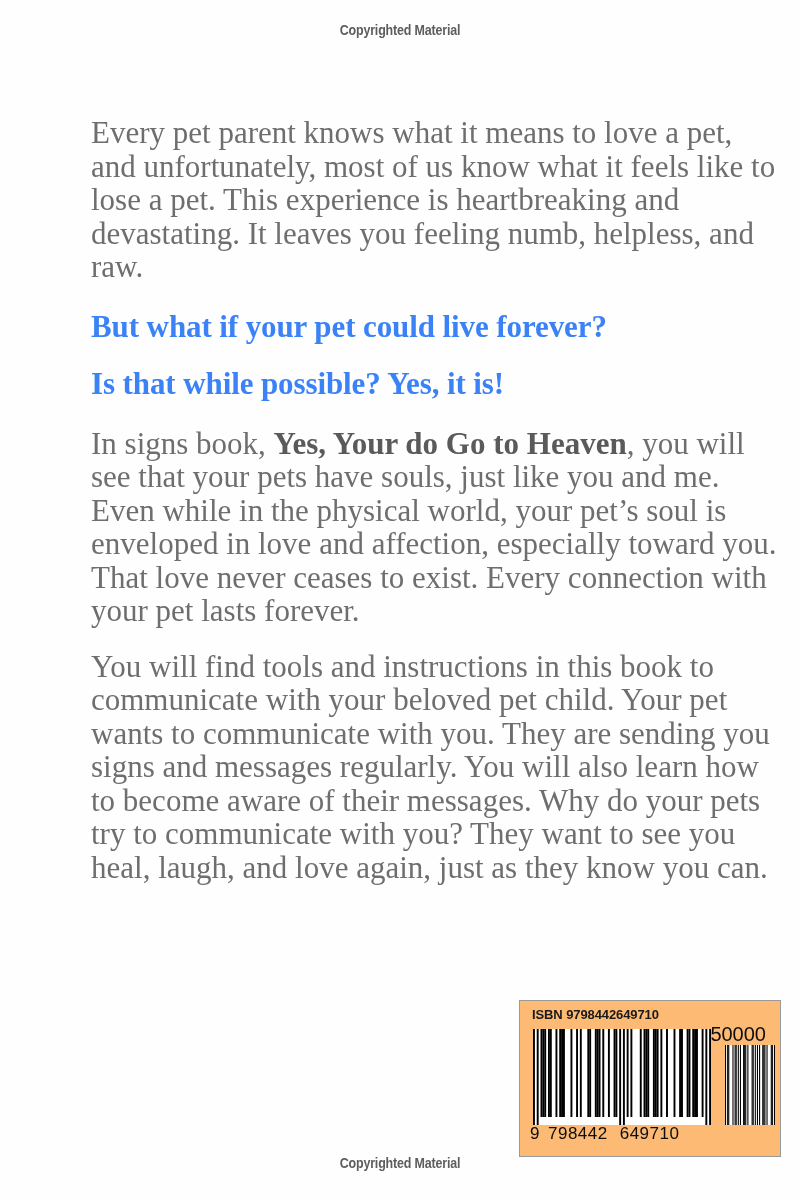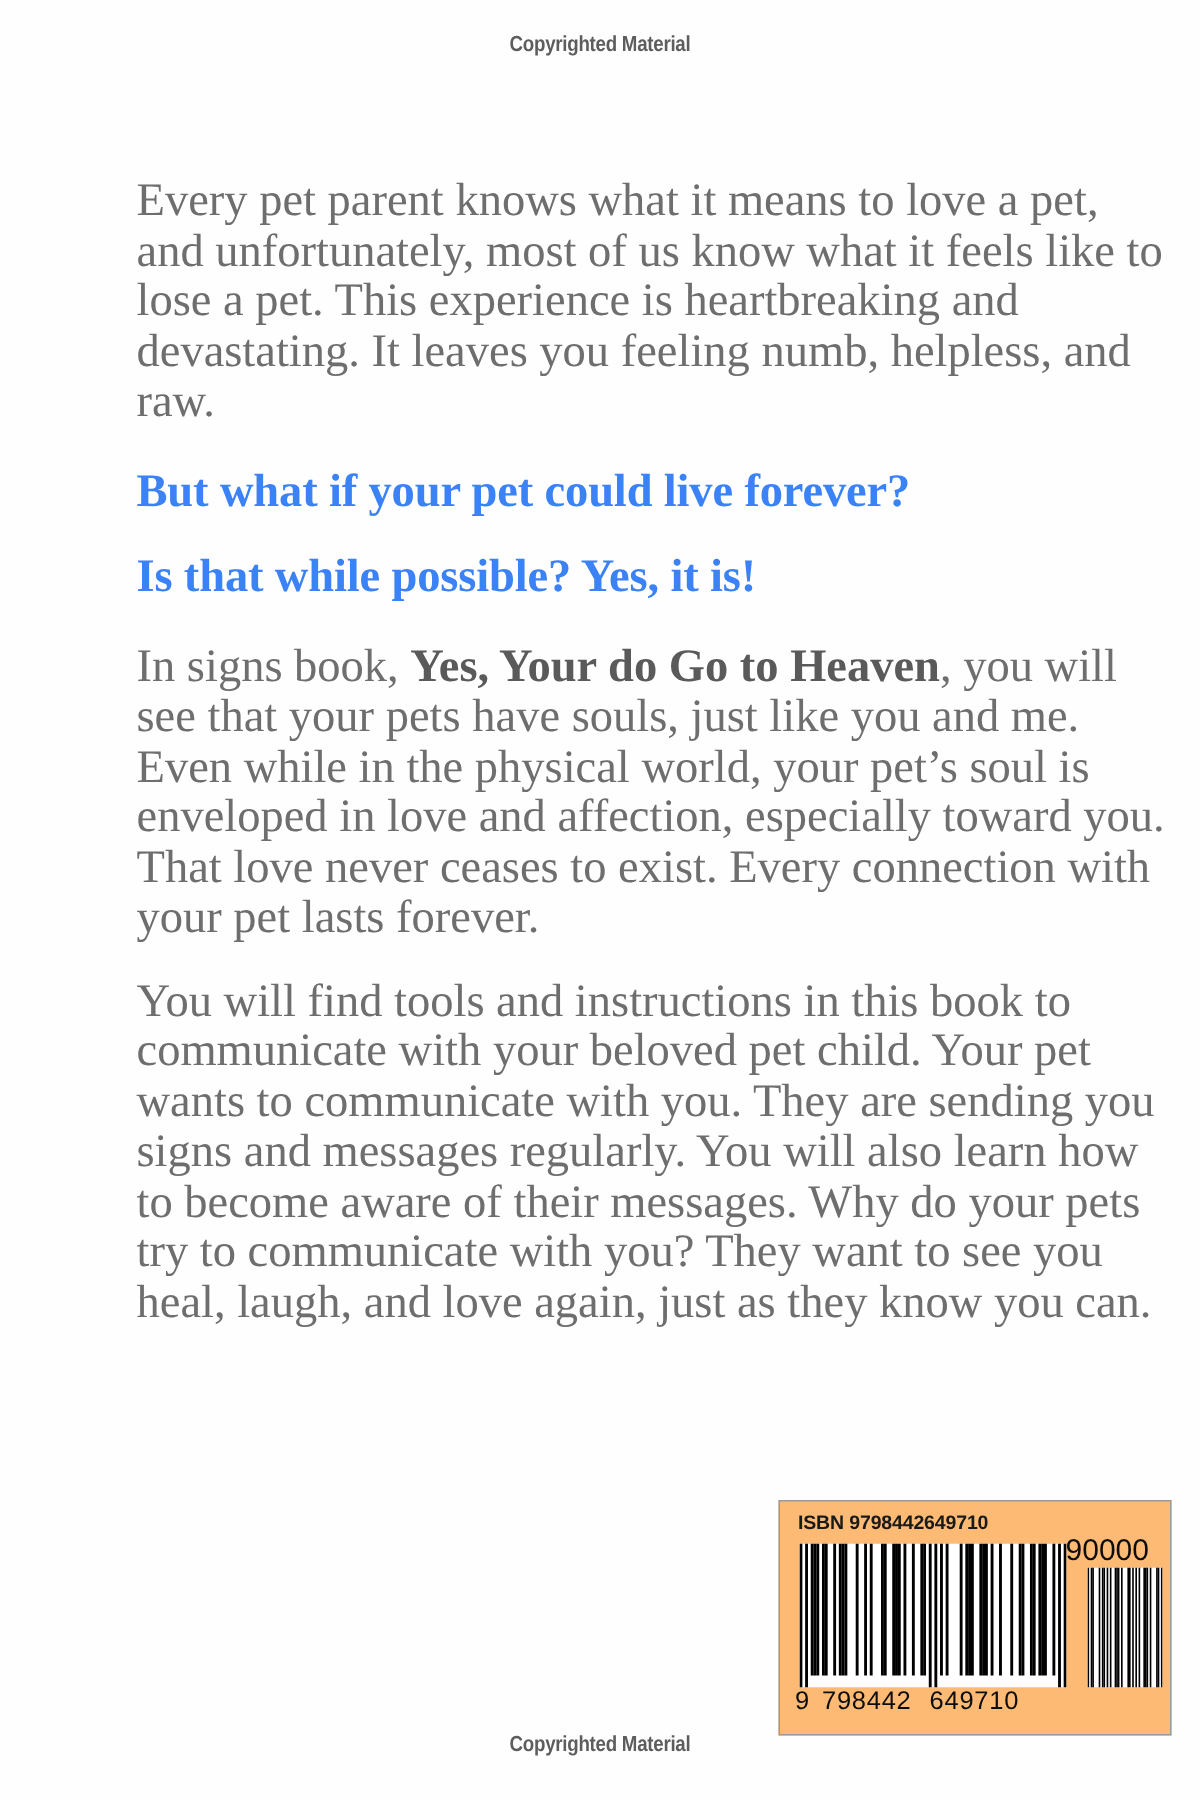--- a/index.html
+++ b/index.html
@@ -182,21 +182,21 @@
 
     <p class="para">You will find tools and instructions in this book to communicate with your beloved pet child. Your pet wants to communicate with you. They are sending you signs and messages regularly. You will also learn how to become aware of their messages. Why do your pets try to communicate with you? They want to see you heal, laugh, and love again, just as they know you can.</p>
 
 
   </div>
 
   <div class="barcode-box">
 
     <div class="isbn-label">ISBN 9798442649710</div>
 
-    <div class="addon-label">90000</div>
+    <div class="addon-label">50000</div>
 
     <svg class="ean-main" viewBox="0 0 178 96" preserveAspectRatio="none" aria-hidden="true">
       <rect x="0" y="0" width="178" height="96" fill="#ffffff"></rect>
       <g fill="#000000" id="ean-main-bars">
           <rect x="0.000" y="0" width="1.911" height="96"></rect>
           <rect x="3.747" y="0" width="1.911" height="96"></rect>
           <rect x="7.495" y="0" width="1.911" height="88"></rect>
           <rect x="9.368" y="0" width="1.911" height="88"></rect>
           <rect x="11.242" y="0" width="1.911" height="88"></rect>
           <rect x="14.989" y="0" width="1.911" height="88"></rect>

